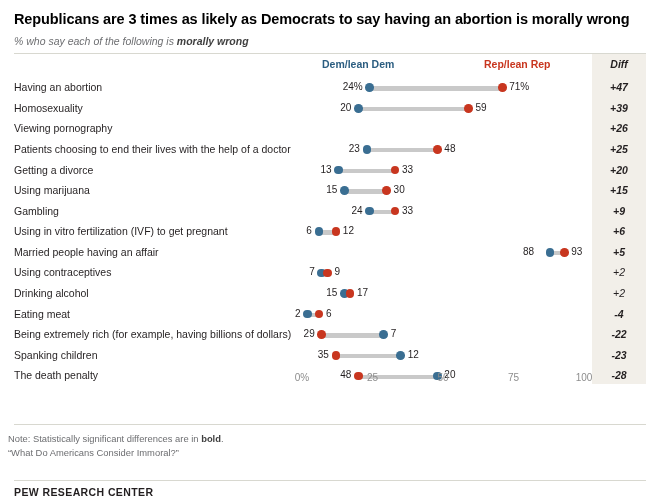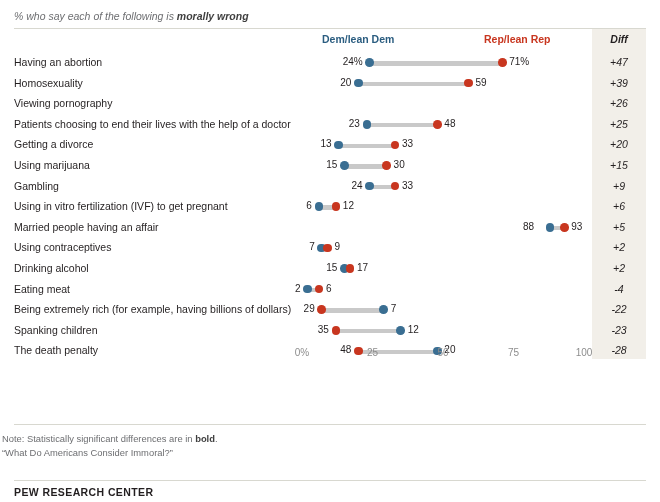--- a/index.html
+++ b/index.html
@@ -119,21 +119,21 @@
   .diffval {
     position: absolute;
     left: 578px;
     width: 54px;
     top: 3px;
     text-align: center;
     font-size: 10.5px;
     font-style: italic;
     color: #231f20;
   }
-  .diffval.bold { font-weight: normal; }
+  .diffval.bold { font-weight: bold; }
 
   .axis {
     position: absolute;
     left: 288px;
     top: 318px;
     width: 282px;
     height: 14px;
   }
   .tick {
     position: absolute;
@@ -145,21 +145,21 @@
   }
 
   .rule-bottom {
     position: absolute;
     left: 14px; right: 14px;
     top: 424px;
     border-top: 1px solid #d8d8d0;
   }
   .notes {
     position: absolute;
-    left: 2px;
+    left: 8px;
     top: 432px;
     font-size: 9.4px;
     color: #6d6e71;
     line-height: 1.52;
   }
   .notes b { color: #3f3f3f; }
   .rule-foot {
     position: absolute;
     left: 14px; right: 14px;
     top: 480px;
@@ -173,20 +173,21 @@
     font-weight: bold;
     letter-spacing: 0.4px;
     color: #231f20;
   }
 </style>
 </head>
 <body>
 
 <div class="wrap">
 
+  <h1 class="title">Republicans are 3 times as likely as Democrats to say having an abortion is morally wrong</h1>
 
   <div class="subtitle"><span>% who say each of the following is </span><b>morally wrong</b></div>
 
   <div class="rule-top"></div>
 
   <div class="chart">
     <div class="diffcol"></div>
 
     <div class="legend legend-dem">Dem/lean Dem</div>
     <div class="legend legend-rep">Rep/lean Rep</div>

